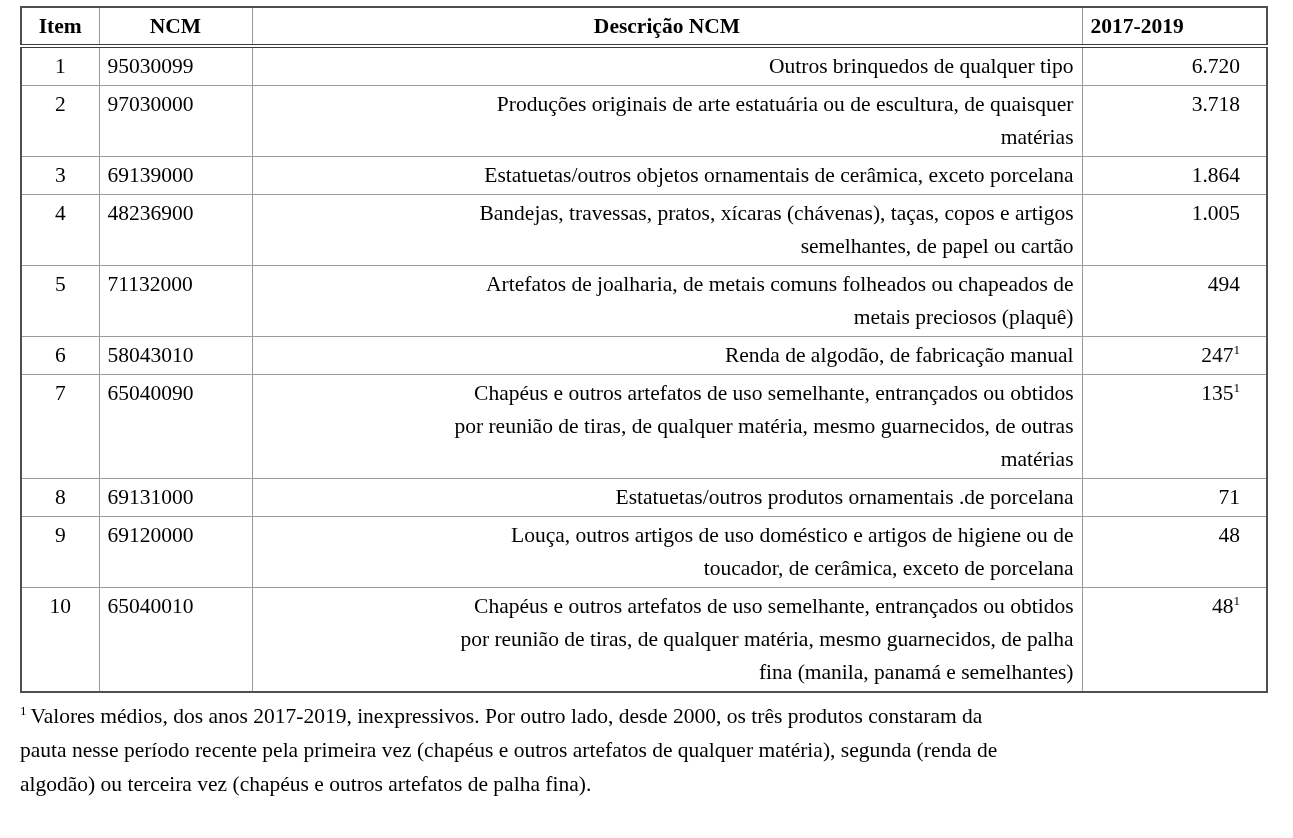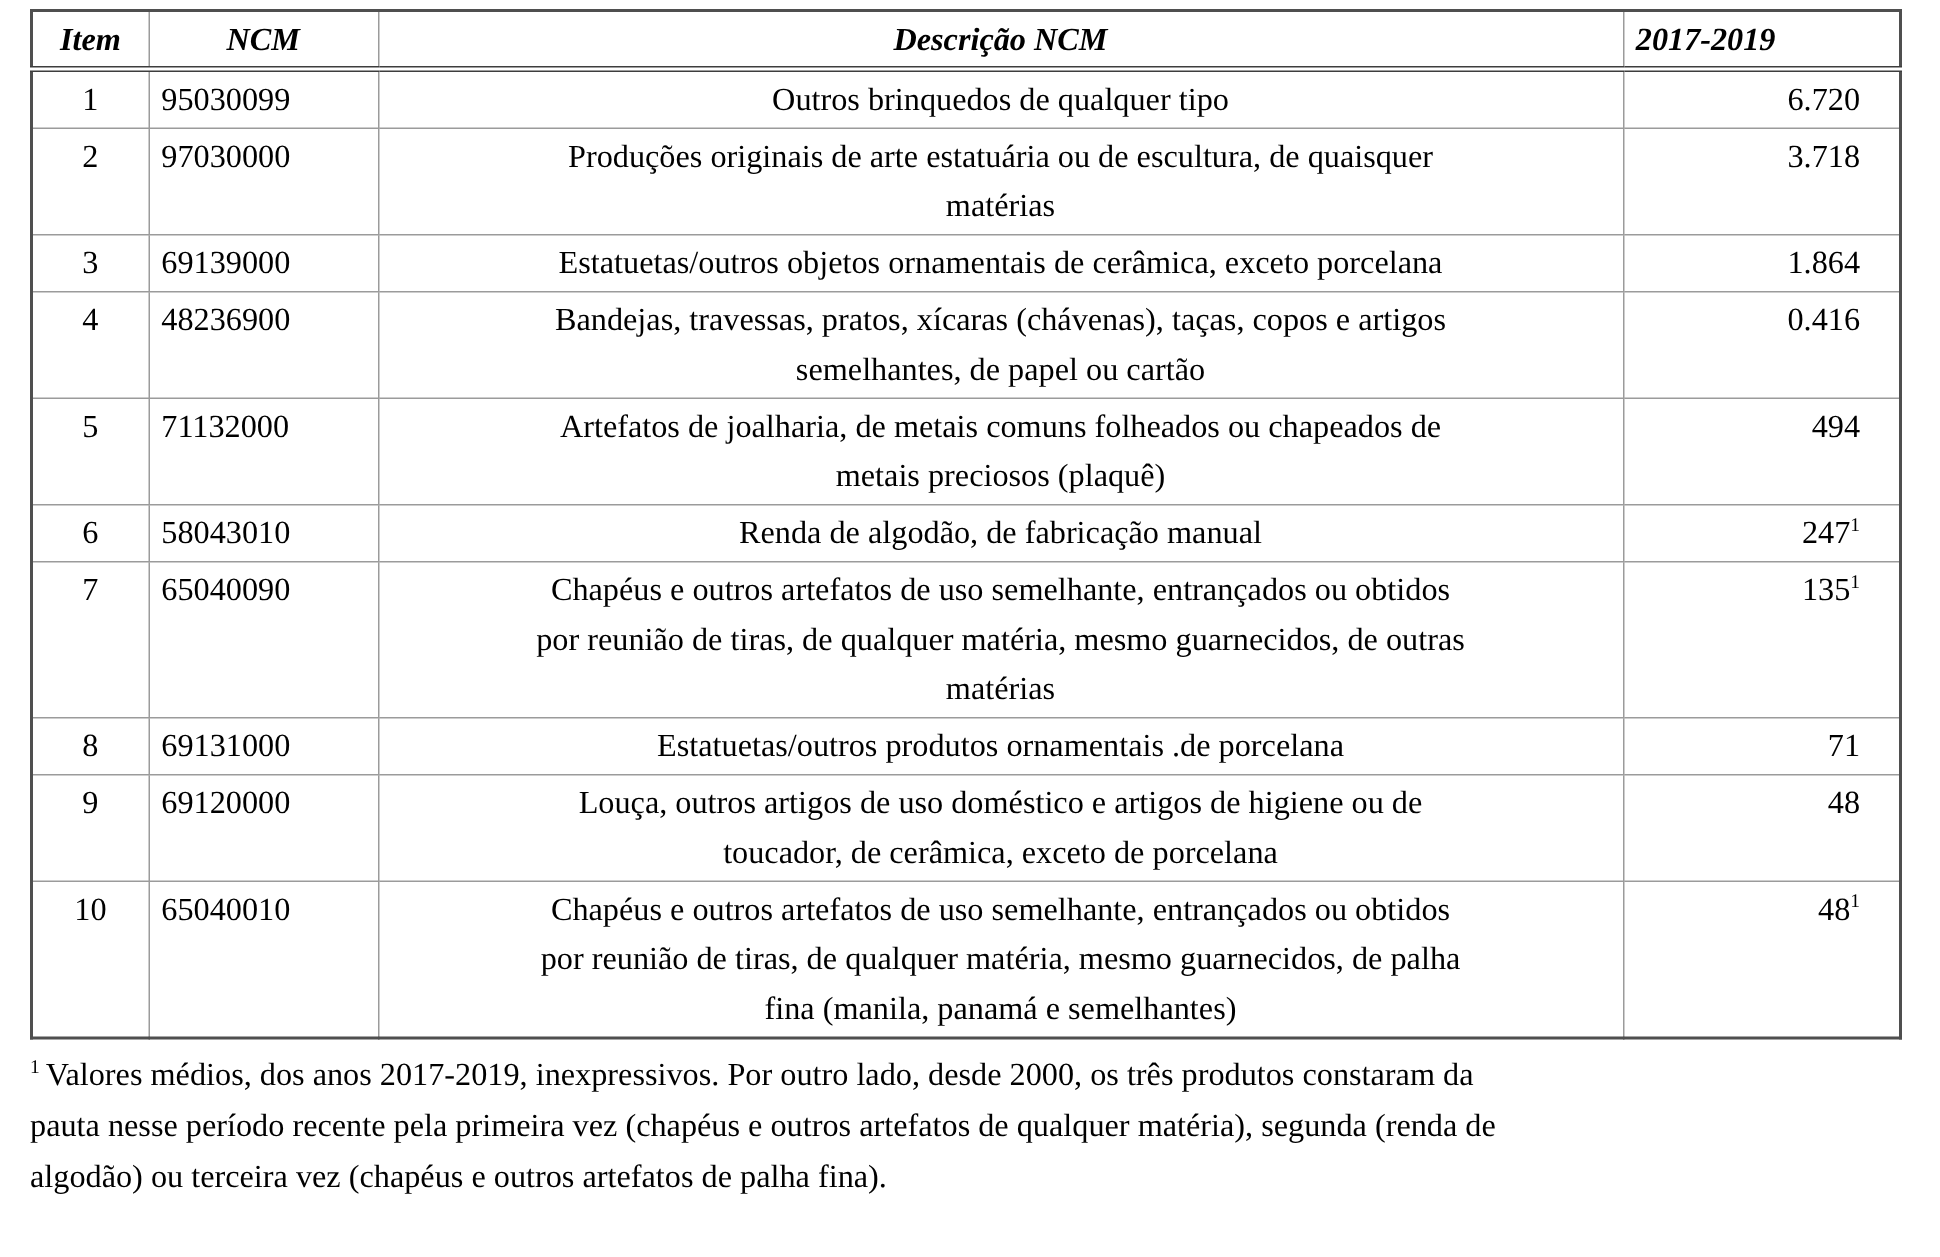--- a/index.html
+++ b/index.html
@@ -42,29 +42,28 @@
     padding: 2px 8px;
     vertical-align: top;
     overflow: hidden;
   }
   .data-table thead th {
     font-weight: bold;
     text-align: center;
     border-bottom: 4px double #3d3d3d;
     line-height: 30px;
     padding: 3px 8px;
-    font-style: italic;
   }
   .data-table thead th.h-period {
     text-align: left;
     padding-right: 20px;
   }
   td.cell-item { text-align: center; }
   td.cell-ncm  { }
-  td.cell-desc { text-align: center; white-space: pre-line; }
+  td.cell-desc { text-align: right; white-space: pre-line; }
   td.cell-value { text-align: right; padding-right: 26px; }
   sup.fn-ref {
     font-size: 13px;
     line-height: 0;
     vertical-align: super;
   }
   .table-footer {
     margin-top: 6px;
     width: 1253px;
   }
@@ -119,21 +118,21 @@
         <td class="cell-item">3</td>
         <td class="cell-ncm">69139000</td>
         <td class="cell-desc">Estatuetas/outros objetos ornamentais de cerâmica, exceto porcelana</td>
         <td class="cell-value"><span>1.864</span><sup class="fn-ref"></sup></td>
       </tr>
       <tr>
         <td class="cell-item">4</td>
         <td class="cell-ncm">48236900</td>
         <td class="cell-desc">Bandejas, travessas, pratos, xícaras (chávenas), taças, copos e artigos
 semelhantes, de papel ou cartão</td>
-        <td class="cell-value"><span>0.416</span><sup class="fn-ref"></sup></td>
+        <td class="cell-value"><span>1.005</span><sup class="fn-ref"></sup></td>
       </tr>
       <tr>
         <td class="cell-item">5</td>
         <td class="cell-ncm">71132000</td>
         <td class="cell-desc">Artefatos de joalharia, de metais comuns folheados ou chapeados de
 metais preciosos (plaquê)</td>
         <td class="cell-value"><span>494</span><sup class="fn-ref"></sup></td>
       </tr>
       <tr>
         <td class="cell-item">6</td>

